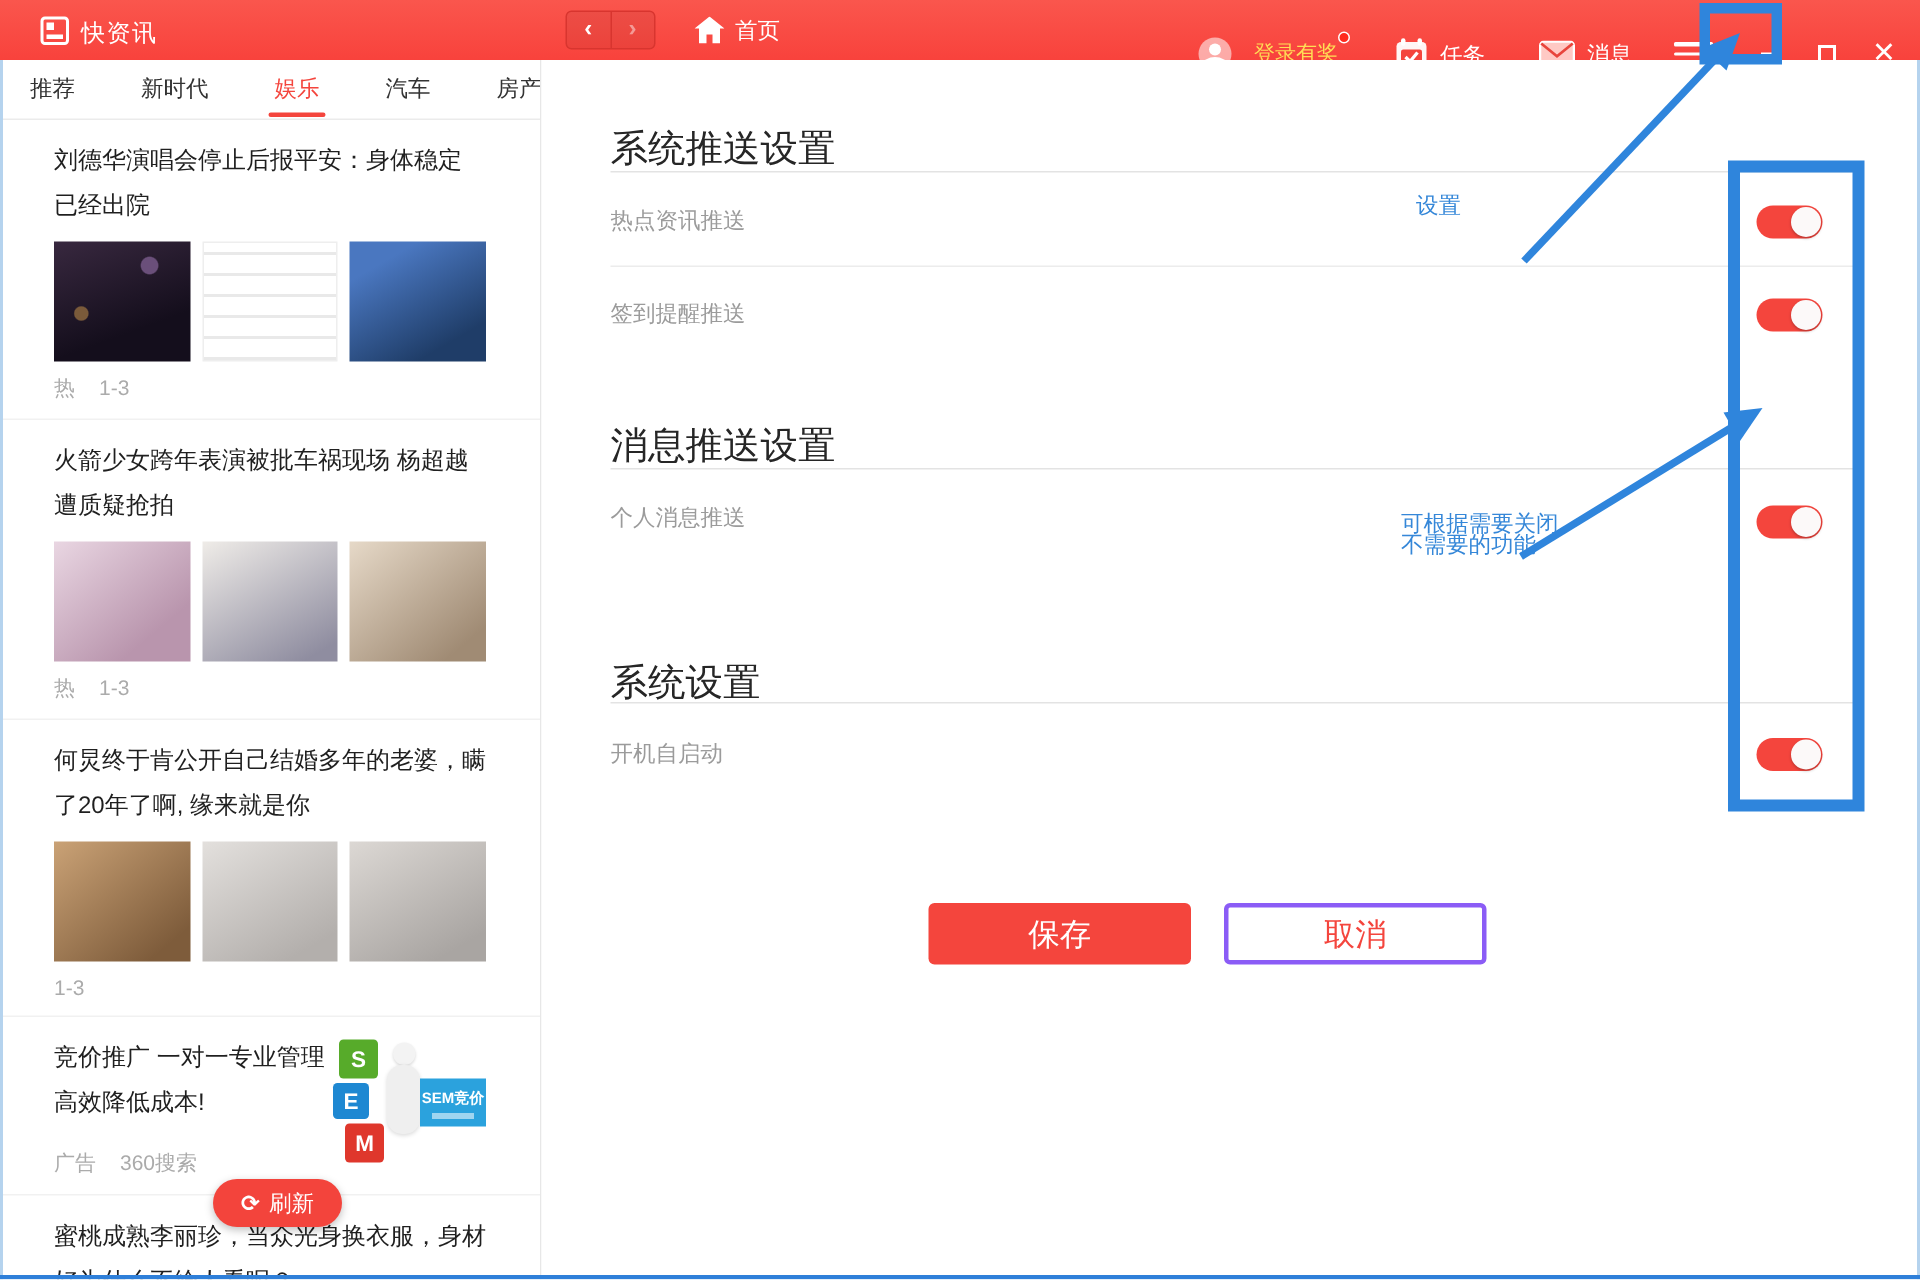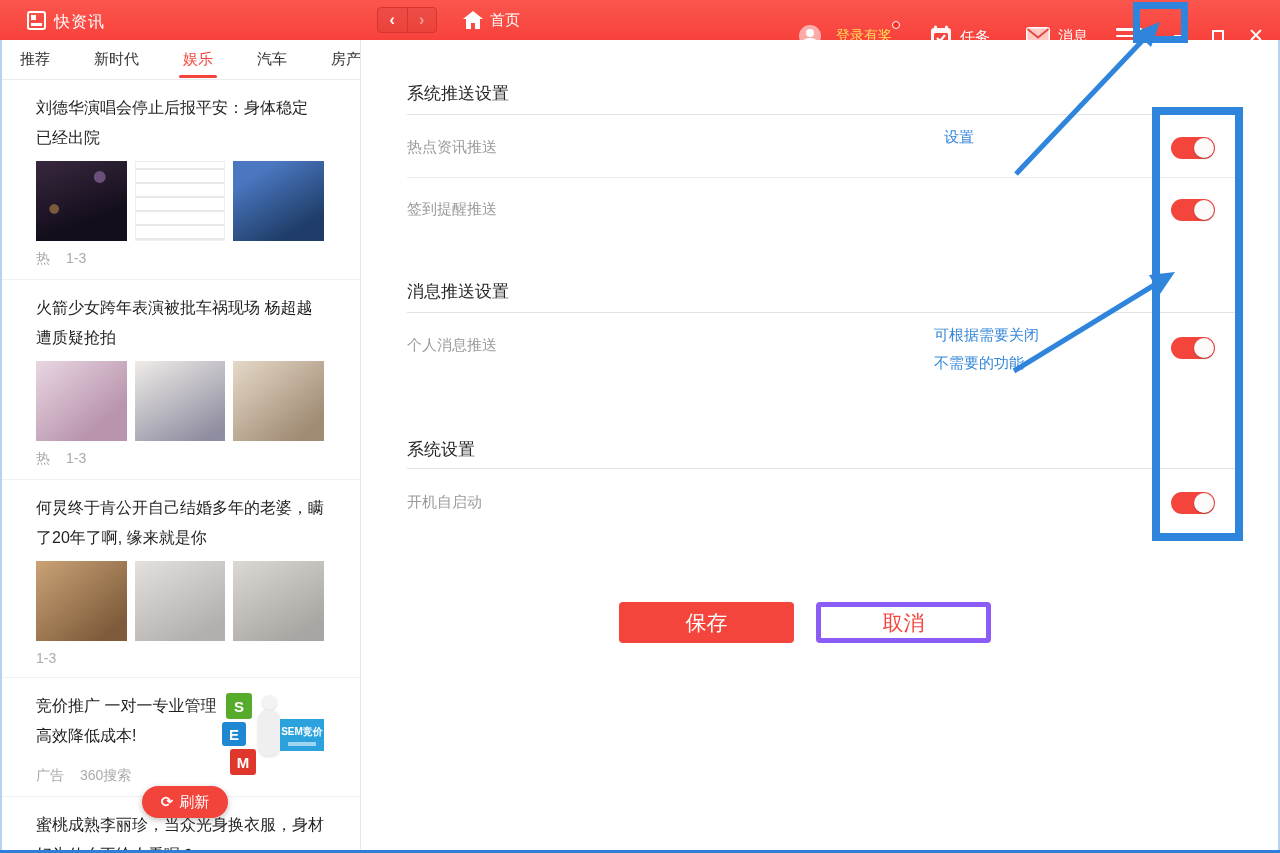--- a/index.html
+++ b/index.html
@@ -81,31 +81,31 @@
     color:#fff; font-size:10px; font-weight:bold; display:flex; flex-direction:column;
     align-items:center; justify-content:center; gap:3px; }
   .sem .tag i { display:block; width:28px; height:4px; background:rgba(255,255,255,.55); }
   .refresh { position:absolute; left:142px; top:746px; width:86px; height:32px; border-radius:16px;
     background:#f3443c; color:#fff; display:flex; align-items:center; justify-content:center; gap:6px;
     font-size:15px; box-shadow:0 2px 6px rgba(0,0,0,.25); cursor:pointer; z-index:5; }
   .refresh .ric { font-size:15px; font-weight:bold; }
 
   
   .main { position:absolute; left:361px; top:40px; right:0; bottom:0; background:#fff; }
-  .sec-h { position:absolute; left:46px; font-size:17px; color:#262626; font-weight:500; }
+  .sec-h { position:absolute; left:46px; font-size:25px; color:#262626; font-weight:500; }
   .hr { position:absolute; left:46px; width:835px; height:1px; background:#e3e3e3; }
   .row-label { position:absolute; left:46px; font-size:15px; color:#9b9b9b; }
   .divider { position:absolute; left:46px; width:835px; height:1px; background:#ececec; }
   .toggle { position:absolute; width:44px; height:22px; border-radius:11px; background:#f4453d; cursor:pointer; }
   .toggle .knob { position:absolute; right:1px; top:1px; width:20px; height:20px; border-radius:50%;
     background:#fcf9f9; box-shadow:0 1px 2px rgba(0,0,0,.25); }
   .btn { position:absolute; width:175px; height:41px; border-radius:4px; font-size:21px;
     display:flex; align-items:center; justify-content:center; cursor:pointer; }
   .btn-save { left:258px; top:562px; background:#f4453d; color:#fff; }
-  .btn-cancel { left:455px; top:562px; background:#fff; color:#f4453d; border:5px solid #8b5cf6; }
+  .btn-cancel { left:455px; top:562px; background:#fff; color:#f4453d; border:3px solid #8b5cf6; }
   .note { position:absolute; color:#3587d8; font-size:15px; }
 
   
   .hl-burger { position:absolute; left:1133px; top:2px; width:55px; height:41px;
     border:7px solid #2f85dc; z-index:20; pointer-events:none; }
   .hl-toggles { position:absolute; left:1152px; top:107px; width:91px; height:434px;
     border:8px solid #2f85dc; z-index:20; pointer-events:none; }
   .arrows { position:absolute; left:0; top:0; width:1280px; height:853px; z-index:19; pointer-events:none; }
 
   
@@ -277,21 +277,21 @@
 
     <div class="row-label" style="top:160px;">签到提醒推送</div>
     <div class="toggle" style="left:810px; top:159px;">
         <div class="knob"></div>
       </div>
 
     <div class="sec-h" style="top:240px;">消息推送设置</div>
     <div class="hr" style="top:272px;"></div>
 
     <div class="row-label" style="top:296px;">个人消息推送</div>
-    <div class="note" style="left:573px; top:286px;">可根据需要关闭</div>
+    <div class="note" style="left:573px; top:300px;">可根据需要关闭</div>
     <div class="note" style="left:573px; top:314px;">不需要的功能</div>
     <div class="toggle" style="left:810px; top:297px;">
         <div class="knob"></div>
       </div>
 
     <div class="sec-h" style="top:398px;">系统设置</div>
     <div class="hr" style="top:428px;"></div>
 
     <div class="row-label" style="top:453px;">开机自启动</div>
     <div class="toggle" style="left:810px; top:452px;">

